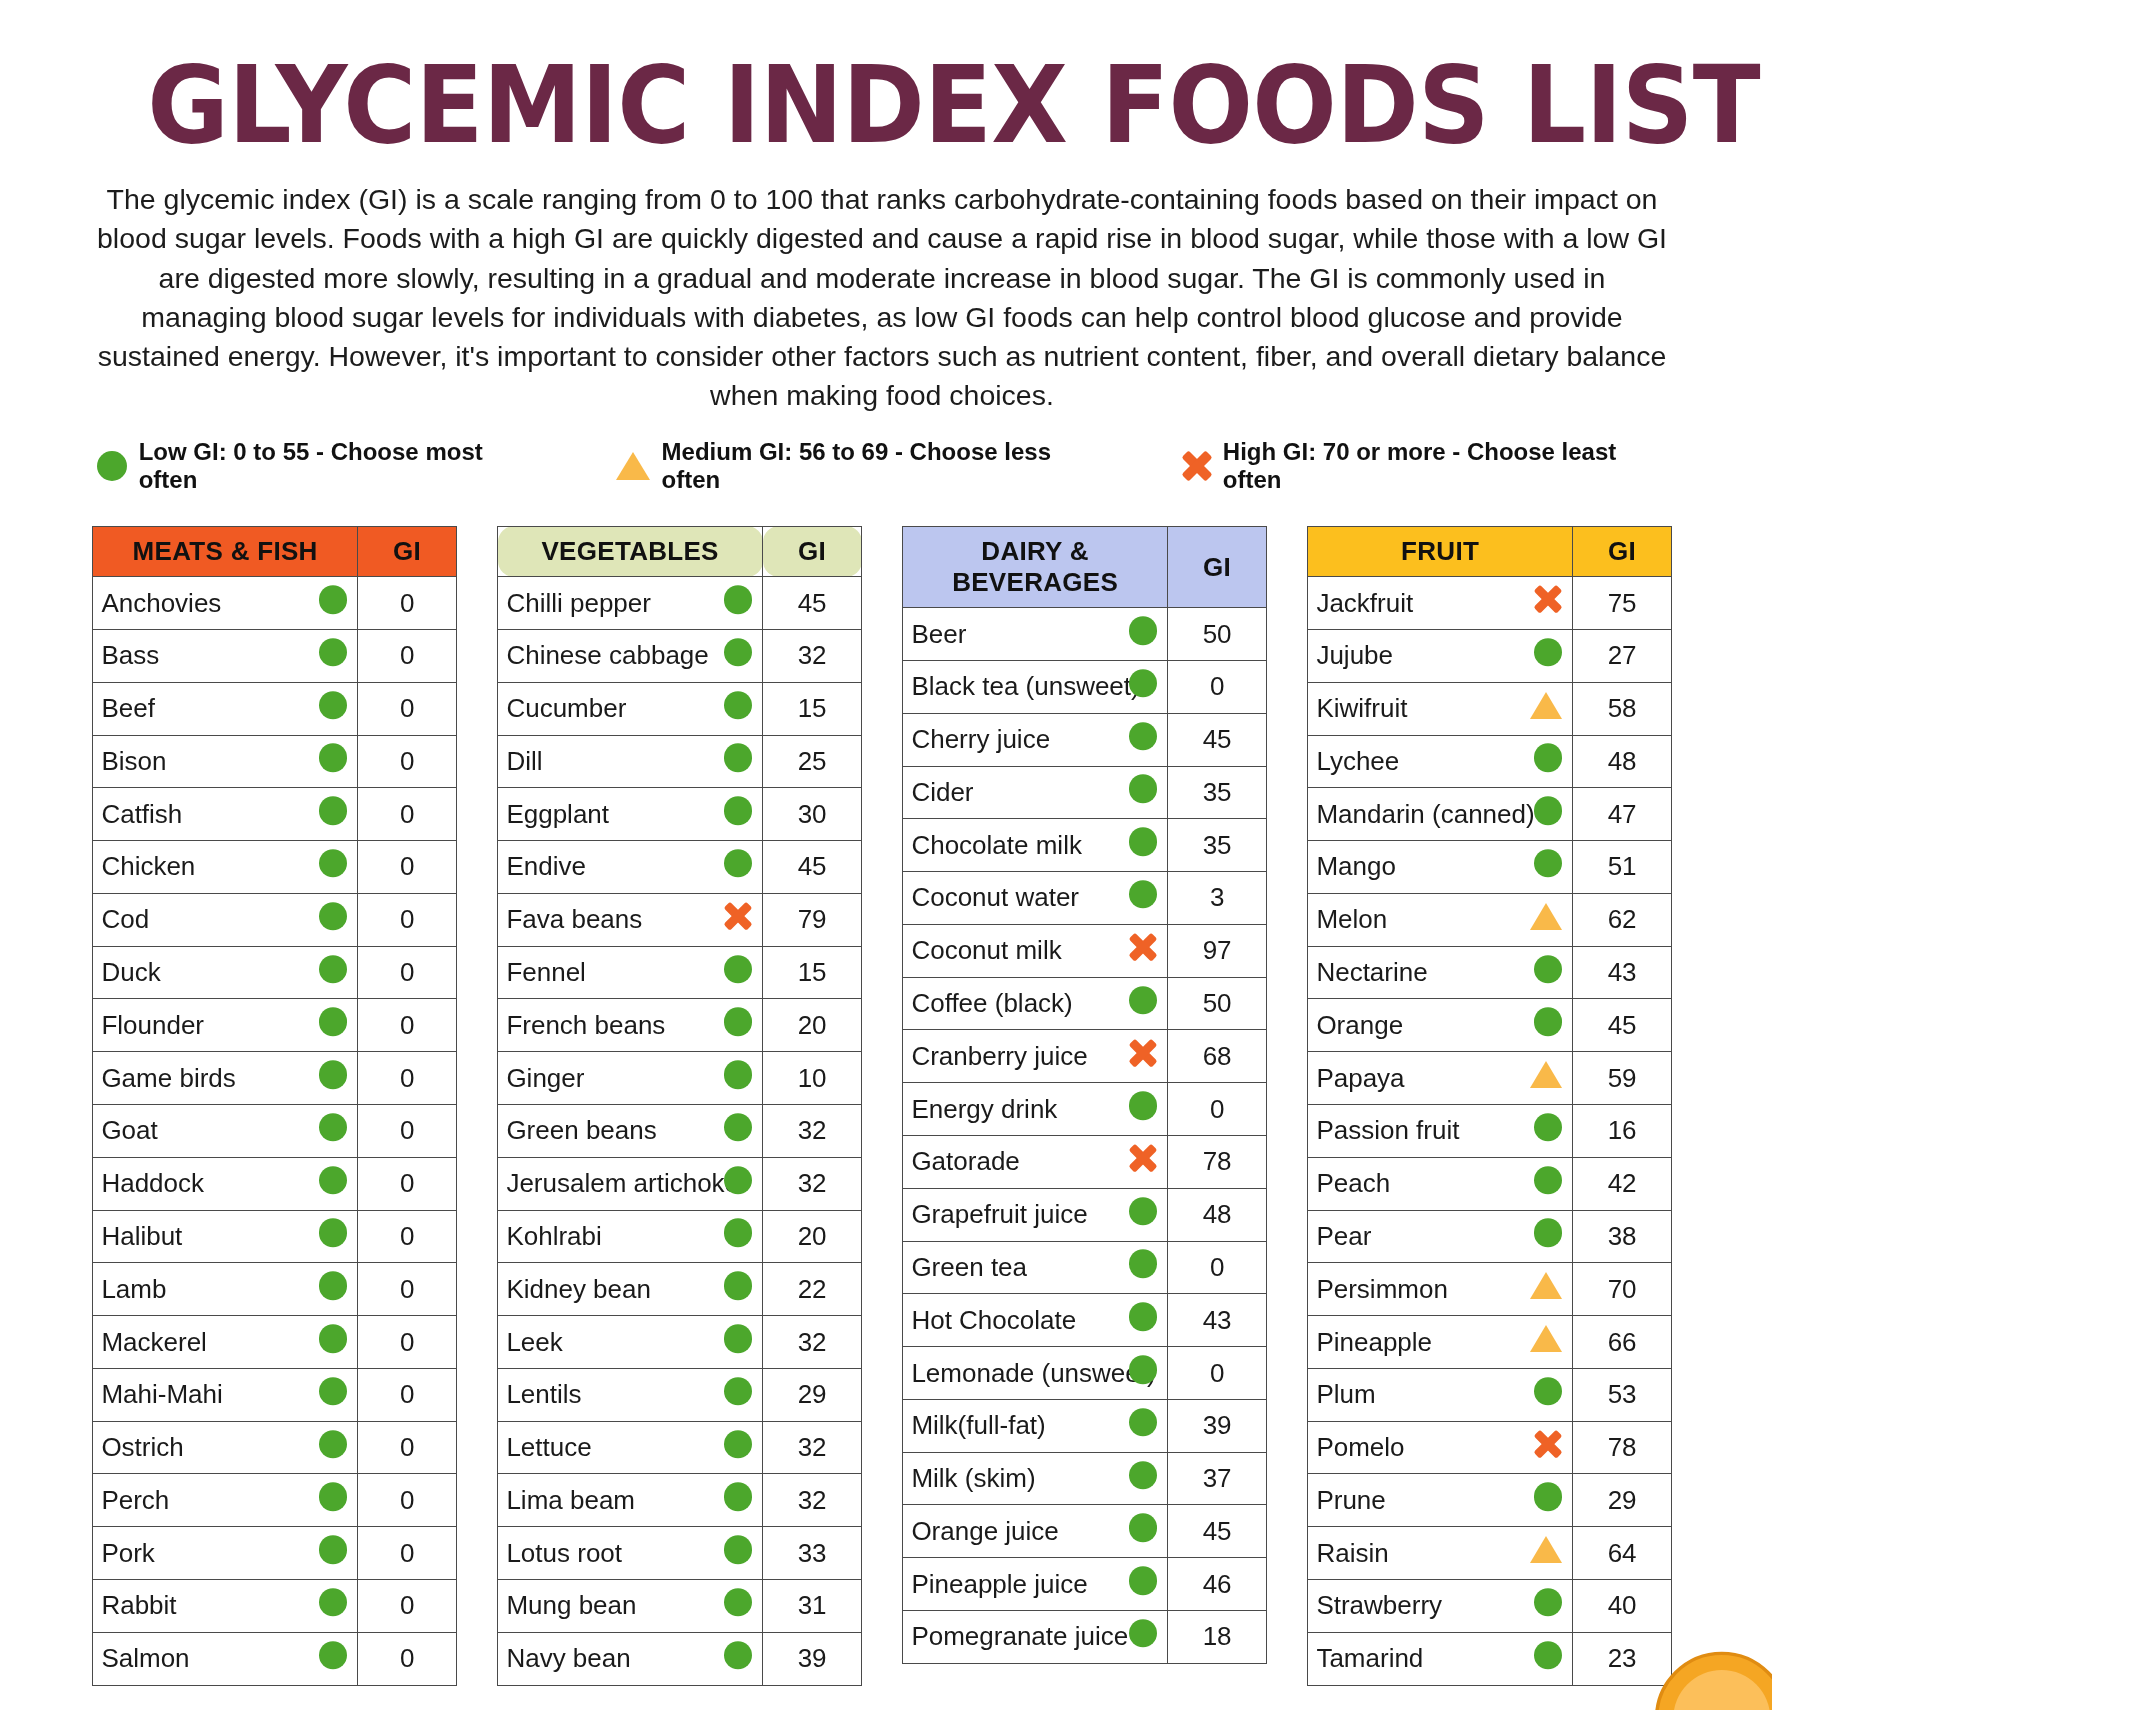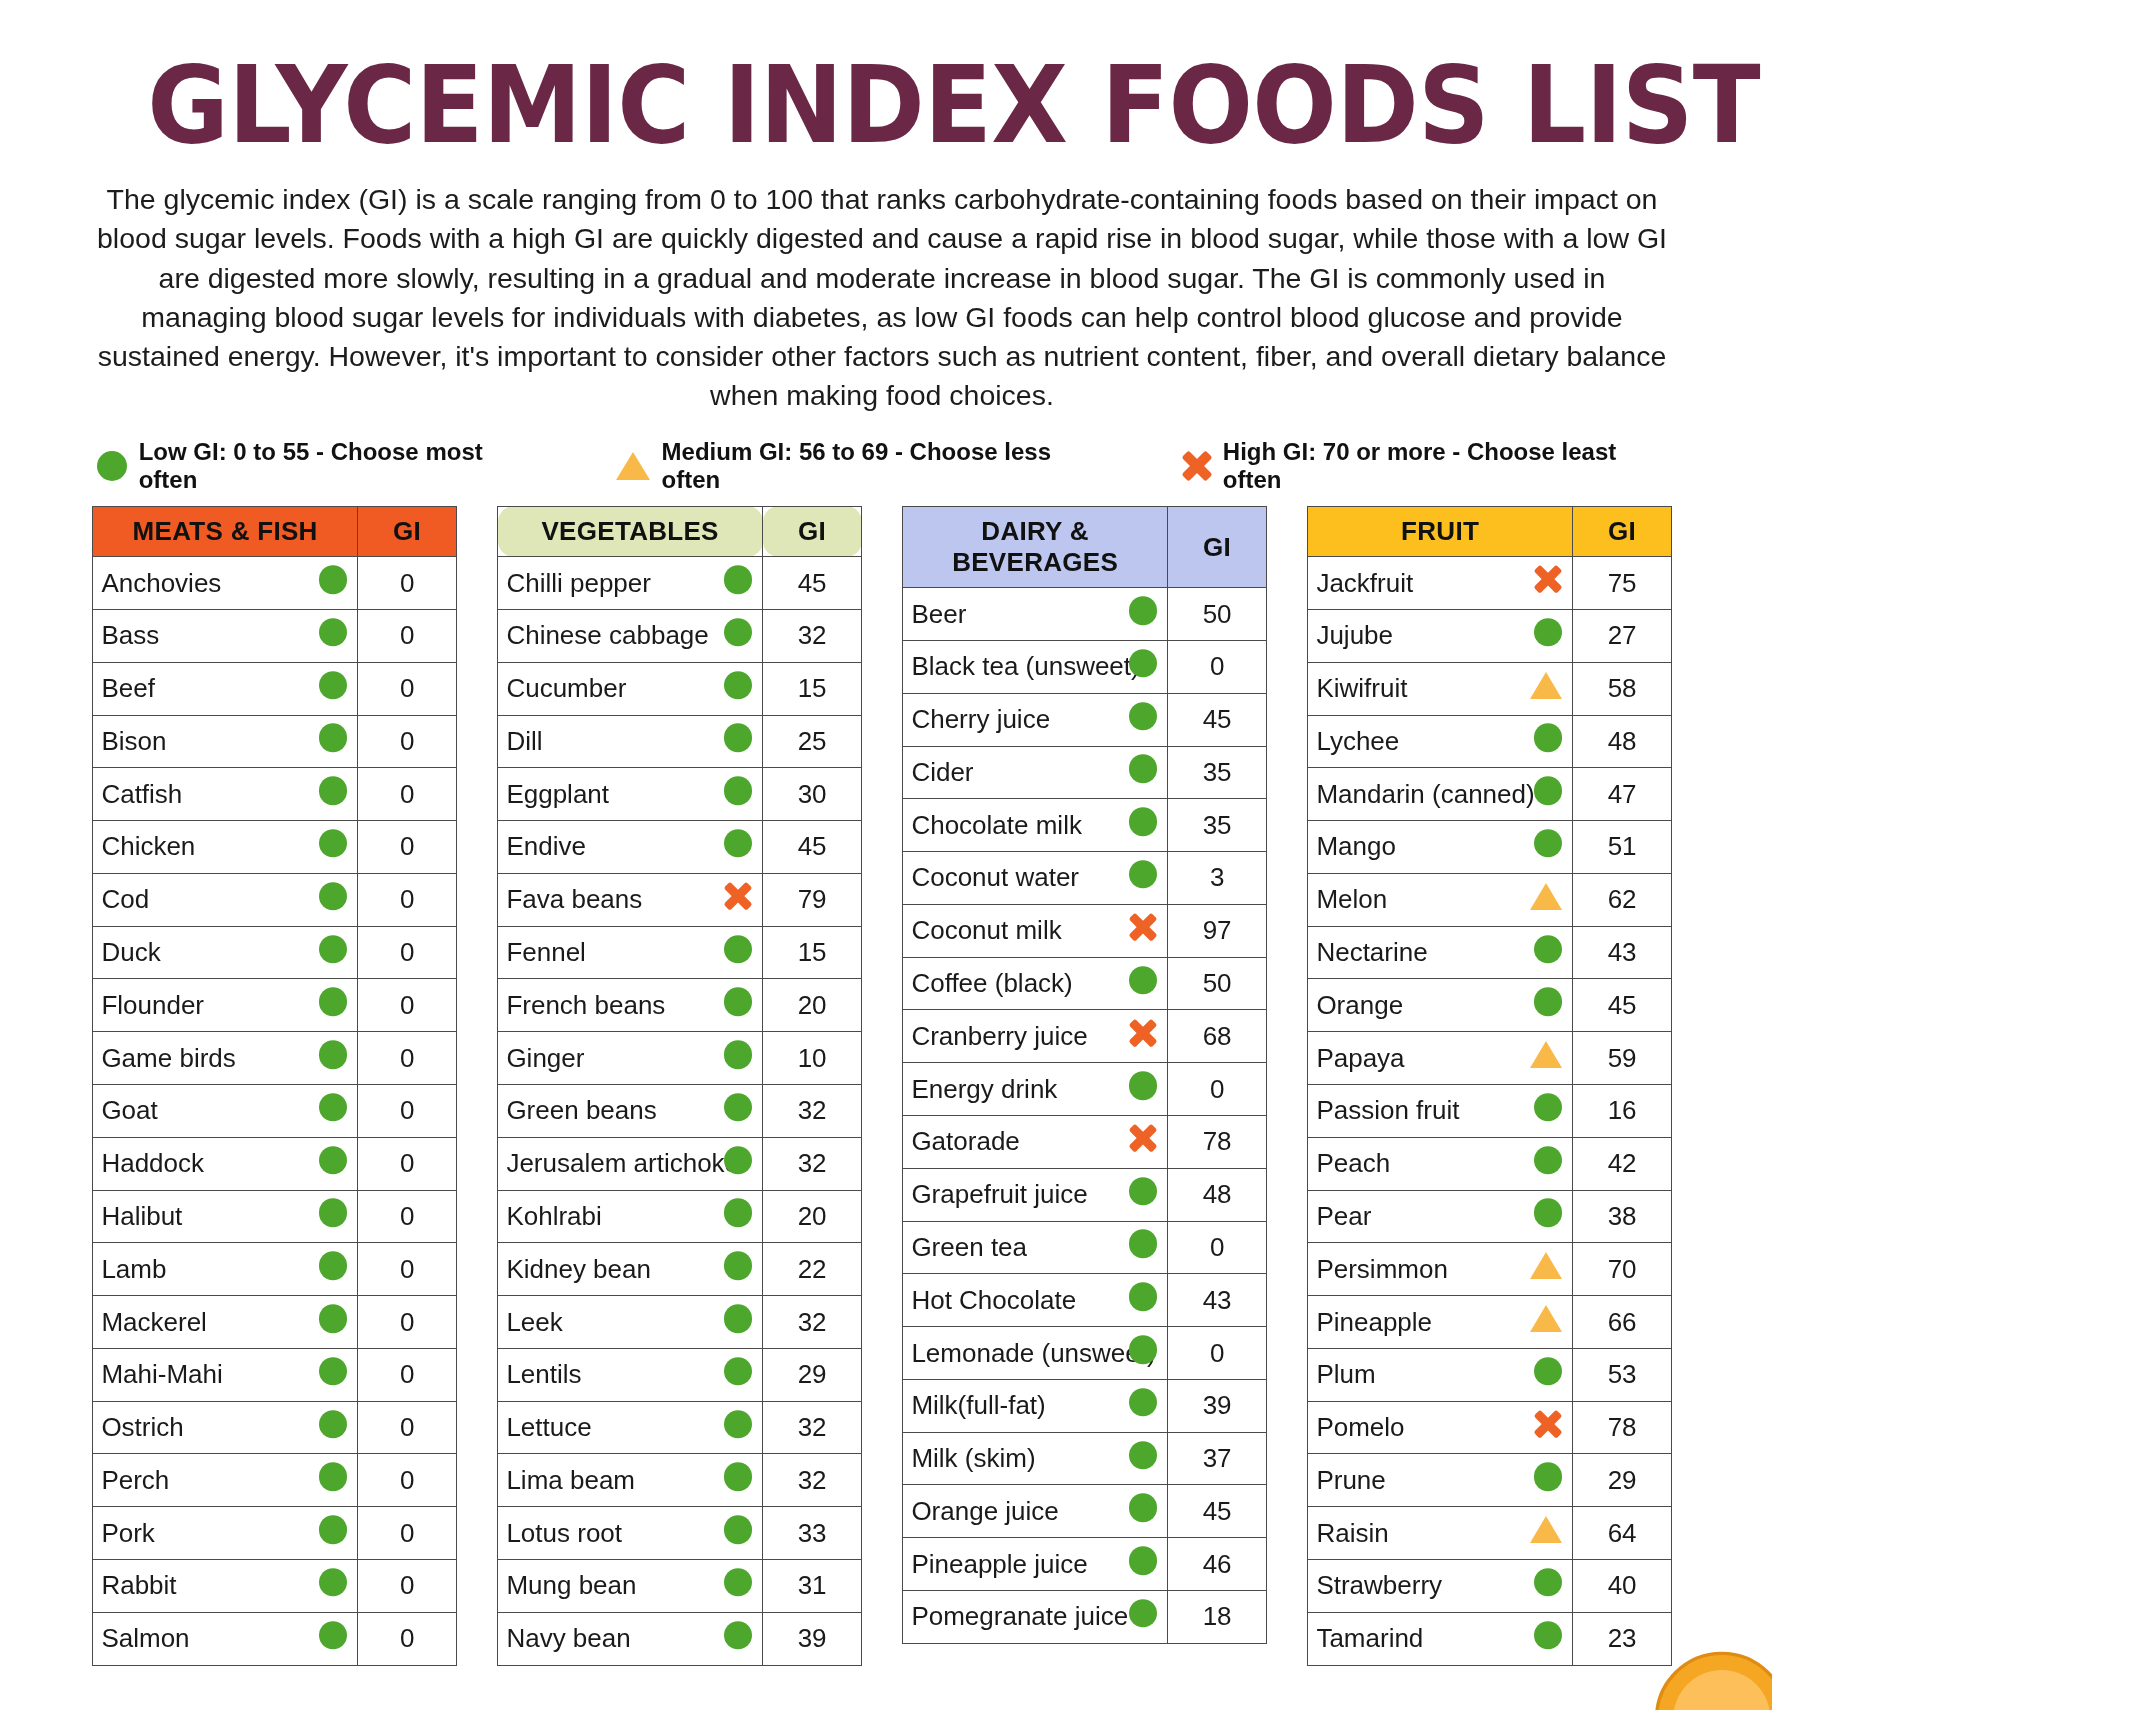--- a/index.html
+++ b/index.html
@@ -38,21 +38,21 @@
     font-size: 28.5px;
     line-height: 1.38;
     color: #1c1c1c;
     text-align: center;
     margin: 0 5px 22px 5px;
   }
   .legend {
     display: flex;
     align-items: flex-start;
     gap: 0;
-    margin: 0 5px 12px 5px;
+    margin: 0 5px 32px 5px;
     font-size: 24px;
     font-weight: bold;
     color: #111;
   }
   .legend-item {
     display: flex;
     align-items: center;
     gap: 11.7px;
   }
   .legend-item.low { margin-right: 81px; }

